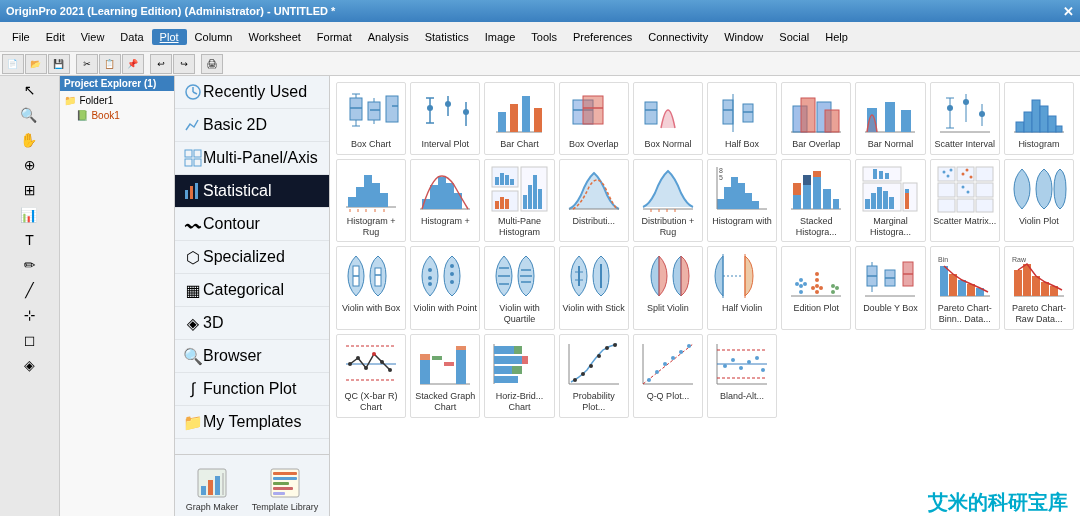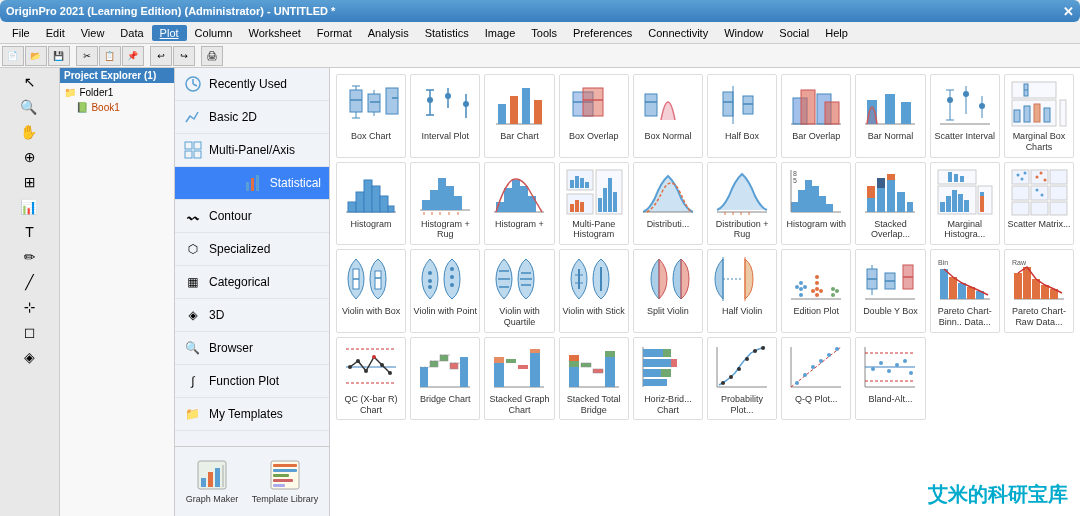--- a/index.html
+++ b/index.html
@@ -8,27 +8,26 @@
     
     .title-bar {
       height: 22px;
       background: linear-gradient(to bottom, #5a9fd4, #3a7fbf);
       color: white;
       display: flex;
       align-items: center;
       padding: 0 6px;
       font-size: 11px;
       font-weight: bold;
-      border-radius: 6px;
     }
     .title-bar .close-btn { margin-left: auto; cursor: pointer; font-size: 13px; }
 
     
     .menu-bar {
-      height: 22px;
+      height: 30px;
       background: #f0f0f0;
       border-bottom: 1px solid #ccc;
       display: flex;
       align-items: center;
       padding: 0 4px;
     }
     .menu-item {
       padding: 2px 8px;
       cursor: pointer;
       font-size: 11px;
@@ -121,27 +120,26 @@
       width: 155px;
       background: #f0f4f8;
       border-right: 1px solid #ccc;
       overflow-y: auto;
       display: flex;
       flex-direction: column;
     }
     .cat-item {
       display: flex;
       align-items: center;
-      gap: 6px;
       padding: 6px 8px;
       cursor: pointer;
-      font-size: 12px;
+      font-size: 16px;
       border-bottom: 1px solid #e0e4e8;
     }
-    .cat-item.active { background: #3b82f6; color: white; justify-content: flex-end; }
+    .cat-item.active { background: #0f172a; color: white; }
     .cat-icon {
       width: 20px; height: 20px;
       flex-shrink: 0;
       display: flex; align-items: center; justify-content: center;
     }
 
     
     .cat-bottom {
       display: flex;
       justify-content: space-around;
@@ -505,36 +503,20 @@
               <line x1="30" y1="6" x2="30" y2="34" stroke="#4488bb" stroke-width="1"></line>
               <circle cx="46" cy="26" r="3" fill="#4488bb"></circle>
               <line x1="46" y1="16" x2="46" y2="38" stroke="#4488bb" stroke-width="1"></line>
             </svg>
           </div>
           <div class="chart-label">Scatter Interval</div>
         </div>
         <div class="chart-item">
           <div class="chart-thumb">
             <svg width="58" height="48" viewBox="0 0 58 48">
-              <rect x="2" y="20" width="44" height="26" fill="#f8f8ff" stroke="#ccc"></rect>
-              <rect x="4" y="30" width="6" height="12" fill="#a8c8e8" stroke="#4488bb"></rect>
-              <rect x="14" y="26" width="6" height="16" fill="#a8c8e8" stroke="#4488bb"></rect>
-              <rect x="24" y="24" width="6" height="18" fill="#e8a888" stroke="#cc7755"></rect>
-              <rect x="34" y="28" width="6" height="14" fill="#a8c8e8" stroke="#4488bb"></rect>
-              <rect x="2" y="2" width="44" height="16" fill="#f8f8ff" stroke="#ccc"></rect>
-              <rect x="14" y="4" width="4" height="12" fill="#a8c8e8" stroke="#4488bb"></rect>
-              <line x1="14" y1="10" x2="18" y2="10" stroke="#4488bb" stroke-width="1"></line>
-              <rect x="50" y="20" width="6" height="26" fill="#f8f8ff" stroke="#ccc"></rect>
-            </svg>
-          </div>
-          <div class="chart-label">Marginal Box Charts</div>
-        </div>
-        <div class="chart-item">
-          <div class="chart-thumb">
-            <svg width="58" height="48" viewBox="0 0 58 48">
               <line x1="4" y1="44" x2="54" y2="44" stroke="#888" stroke-width="1"></line>
               <rect x="6" y="34" width="8" height="10" fill="#5a9fd4" stroke="#3a7fbf"></rect>
               <rect x="14" y="24" width="8" height="20" fill="#5a9fd4" stroke="#3a7fbf"></rect>
               <rect x="22" y="12" width="8" height="32" fill="#5a9fd4" stroke="#3a7fbf"></rect>
               <rect x="30" y="18" width="8" height="26" fill="#5a9fd4" stroke="#3a7fbf"></rect>
               <rect x="38" y="28" width="8" height="16" fill="#5a9fd4" stroke="#3a7fbf"></rect>
               <rect x="46" y="38" width="6" height="6" fill="#5a9fd4" stroke="#3a7fbf"></rect>
             </svg>
           </div>
           <div class="chart-label">Histogram</div>
@@ -639,21 +621,21 @@
               <rect x="6" y="30" width="8" height="14" fill="#5a9fd4"></rect>
               <rect x="6" y="18" width="8" height="12" fill="#e07040"></rect>
               <rect x="16" y="20" width="8" height="24" fill="#5a9fd4"></rect>
               <rect x="16" y="10" width="8" height="10" fill="#3a5f8a"></rect>
               <rect x="26" y="12" width="8" height="32" fill="#5a9fd4"></rect>
               <rect x="26" y="6" width="8" height="6" fill="#e07040"></rect>
               <rect x="36" y="24" width="8" height="20" fill="#5a9fd4"></rect>
               <rect x="46" y="34" width="6" height="10" fill="#5a9fd4"></rect>
             </svg>
           </div>
-          <div class="chart-label">Stacked Overlap...</div>
+          <div class="chart-label">Stacked Histogra...</div>
         </div>
         <div class="chart-item">
           <div class="chart-thumb">
             <svg width="58" height="48" viewBox="0 0 58 48">
               <rect x="2" y="18" width="38" height="28" fill="#f8f8ff" stroke="#ccc"></rect>
               <rect x="4" y="34" width="5" height="10" fill="#5a9fd4"></rect>
               <rect x="10" y="28" width="5" height="16" fill="#5a9fd4"></rect>
               <rect x="16" y="22" width="5" height="22" fill="#5a9fd4"></rect>
               <rect x="22" y="26" width="5" height="18" fill="#5a9fd4"></rect>
               <rect x="28" y="32" width="5" height="12" fill="#5a9fd4"></rect>
@@ -688,20 +670,30 @@
               <rect x="40" y="18" width="17" height="14" fill="#f0f4ff" stroke="#ccc"></rect>
               <rect x="21" y="34" width="17" height="13" fill="#f0f4ff" stroke="#ccc"></rect>
               <rect x="40" y="34" width="17" height="13" fill="#f0f4ff" stroke="#ccc"></rect>
             </svg>
           </div>
           <div class="chart-label">Scatter Matrix...</div>
         </div>
         <div class="chart-item">
           <div class="chart-thumb">
             <svg width="58" height="48" viewBox="0 0 58 48">
+              <path d="M12,44 Q4,36 4,24 Q4,12 12,4 Q20,12 20,24 Q20,36 12,44 Z" fill="rgba(90,159,212,0.5)" stroke="#4488bb" stroke-width="1"></path>
+              <path d="M34,44 Q26,38 26,24 Q26,10 34,4 Q42,10 42,24 Q42,38 34,44 Z" fill="rgba(90,159,212,0.5)" stroke="#4488bb" stroke-width="1"></path>
+              <path d="M50,44 Q44,40 44,24 Q44,8 50,4 Q56,8 56,24 Q56,40 50,44 Z" fill="rgba(90,159,212,0.5)" stroke="#4488bb" stroke-width="1"></path>
+            </svg>
+          </div>
+          <div class="chart-label">Violin Plot</div>
+        </div>
+        <div class="chart-item">
+          <div class="chart-thumb">
+            <svg width="58" height="48" viewBox="0 0 58 48">
               <path d="M14,44 Q6,36 6,24 Q6,12 14,4 Q22,12 22,24 Q22,36 14,44 Z" fill="rgba(90,159,212,0.4)" stroke="#4488bb" stroke-width="1"></path>
               <rect x="11" y="14" width="6" height="20" fill="white" stroke="#4488bb" stroke-width="1"></rect>
               <line x1="11" y1="24" x2="17" y2="24" stroke="#4488bb" stroke-width="1.5"></line>
               <path d="M36,44 Q28,38 28,24 Q28,10 36,4 Q44,10 44,24 Q44,38 36,44 Z" fill="rgba(90,159,212,0.4)" stroke="#4488bb" stroke-width="1"></path>
               <rect x="33" y="16" width="6" height="18" fill="white" stroke="#4488bb" stroke-width="1"></rect>
               <line x1="33" y1="23" x2="39" y2="23" stroke="#4488bb" stroke-width="1.5"></line>
             </svg>
           </div>
           <div class="chart-label">Violin with Box</div>
         </div>
@@ -853,61 +845,29 @@
               <circle cx="40" cy="22" r="2" fill="#333"></circle>
               <circle cx="48" cy="30" r="2" fill="#333"></circle>
             </svg>
           </div>
           <div class="chart-label">QC (X-bar R) Chart</div>
         </div>
         <div class="chart-item">
           <div class="chart-thumb">
             <svg width="58" height="48" viewBox="0 0 58 48">
               <line x1="4" y1="44" x2="54" y2="44" stroke="#888" stroke-width="1"></line>
-              <rect x="4" y="24" width="8" height="20" fill="#5a9fd4"></rect>
-              <rect x="14" y="18" width="8" height="6" fill="#70a870" stroke="#888" stroke-width="0.5"></rect>
-              <rect x="24" y="12" width="8" height="6" fill="#70a870" stroke="#888" stroke-width="0.5"></rect>
-              <rect x="34" y="20" width="8" height="6" fill="#e07070" stroke="#888" stroke-width="0.5"></rect>
-              <rect x="44" y="14" width="8" height="30" fill="#5a9fd4"></rect>
-              <line x1="4" y1="24" x2="14" y2="24" stroke="#888" stroke-width="0.5" stroke-dasharray="2"></line>
-              <line x1="14" y1="18" x2="24" y2="18" stroke="#888" stroke-width="0.5" stroke-dasharray="2"></line>
-              <line x1="24" y1="12" x2="34" y2="12" stroke="#888" stroke-width="0.5" stroke-dasharray="2"></line>
-              <line x1="34" y1="20" x2="44" y2="20" stroke="#888" stroke-width="0.5" stroke-dasharray="2"></line>
-            </svg>
-          </div>
-          <div class="chart-label">Bridge Chart</div>
-        </div>
-        <div class="chart-item">
-          <div class="chart-thumb">
-            <svg width="58" height="48" viewBox="0 0 58 48">
-              <line x1="4" y1="44" x2="54" y2="44" stroke="#888" stroke-width="1"></line>
               <rect x="4" y="20" width="10" height="24" fill="#5a9fd4"></rect>
               <rect x="4" y="14" width="10" height="6" fill="#e07040" opacity="0.8"></rect>
               <rect x="16" y="16" width="10" height="4" fill="#70a870"></rect>
               <rect x="28" y="22" width="10" height="4" fill="#e07070"></rect>
               <rect x="40" y="10" width="10" height="34" fill="#5a9fd4"></rect>
               <rect x="40" y="6" width="10" height="4" fill="#e07040" opacity="0.8"></rect>
             </svg>
           </div>
           <div class="chart-label">Stacked Graph Chart</div>
-        </div>
-        <div class="chart-item">
-          <div class="chart-thumb">
-            <svg width="58" height="48" viewBox="0 0 58 48">
-              <line x1="4" y1="44" x2="54" y2="44" stroke="#888" stroke-width="1"></line>
-              <rect x="4" y="24" width="10" height="20" fill="#5a9fd4"></rect>
-              <rect x="4" y="18" width="10" height="6" fill="#70a870"></rect>
-              <rect x="4" y="12" width="10" height="6" fill="#e07040"></rect>
-              <rect x="16" y="20" width="10" height="4" fill="#70a870" stroke="#888" stroke-width="0.5"></rect>
-              <rect x="28" y="26" width="10" height="4" fill="#e07070" stroke="#888" stroke-width="0.5"></rect>
-              <rect x="40" y="14" width="10" height="30" fill="#5a9fd4"></rect>
-              <rect x="40" y="8" width="10" height="6" fill="#70a870"></rect>
-            </svg>
-          </div>
-          <div class="chart-label">Stacked Total Bridge</div>
         </div>
         <div class="chart-item">
           <div class="chart-thumb">
             <svg width="58" height="48" viewBox="0 0 58 48">
               <line x1="4" y1="4" x2="4" y2="44" stroke="#888" stroke-width="1"></line>
               <rect x="4" y="6" width="20" height="8" fill="#5a9fd4"></rect>
               <rect x="24" y="6" width="8" height="8" fill="#70a870"></rect>
               <rect x="4" y="16" width="28" height="8" fill="#5a9fd4"></rect>
               <rect x="32" y="16" width="6" height="8" fill="#e07070"></rect>
               <rect x="4" y="26" width="18" height="8" fill="#5a9fd4"></rect>

